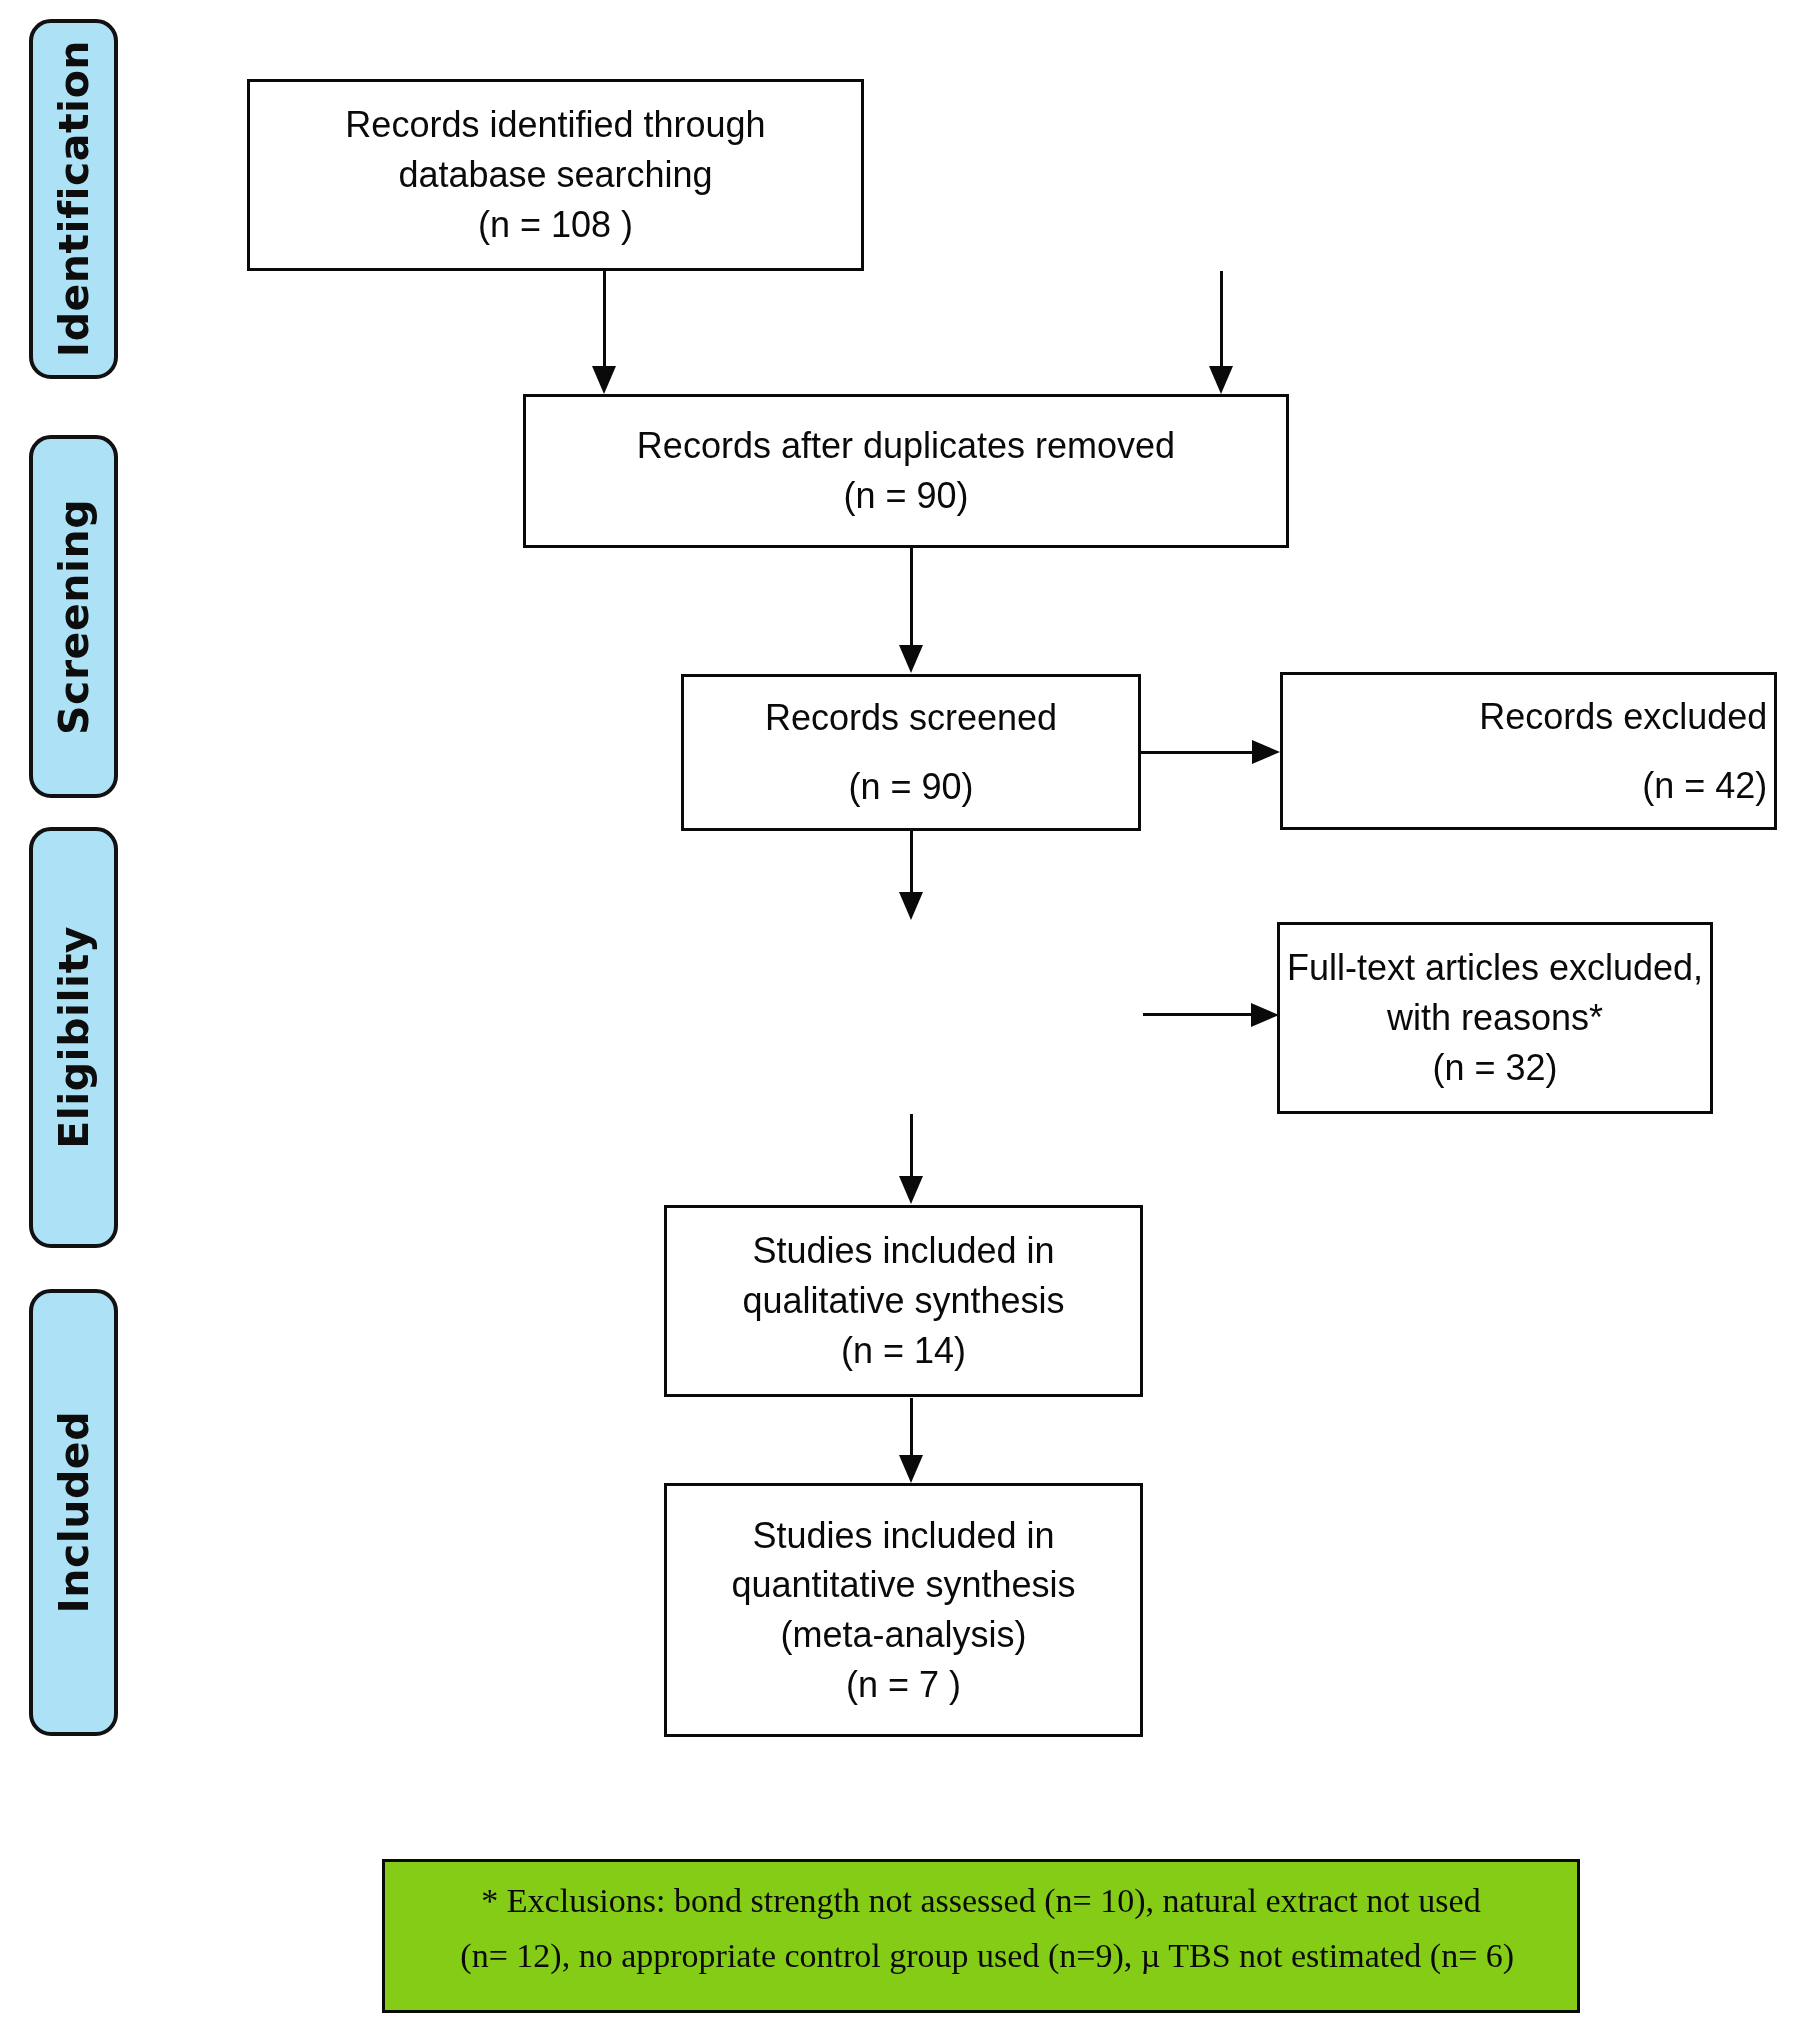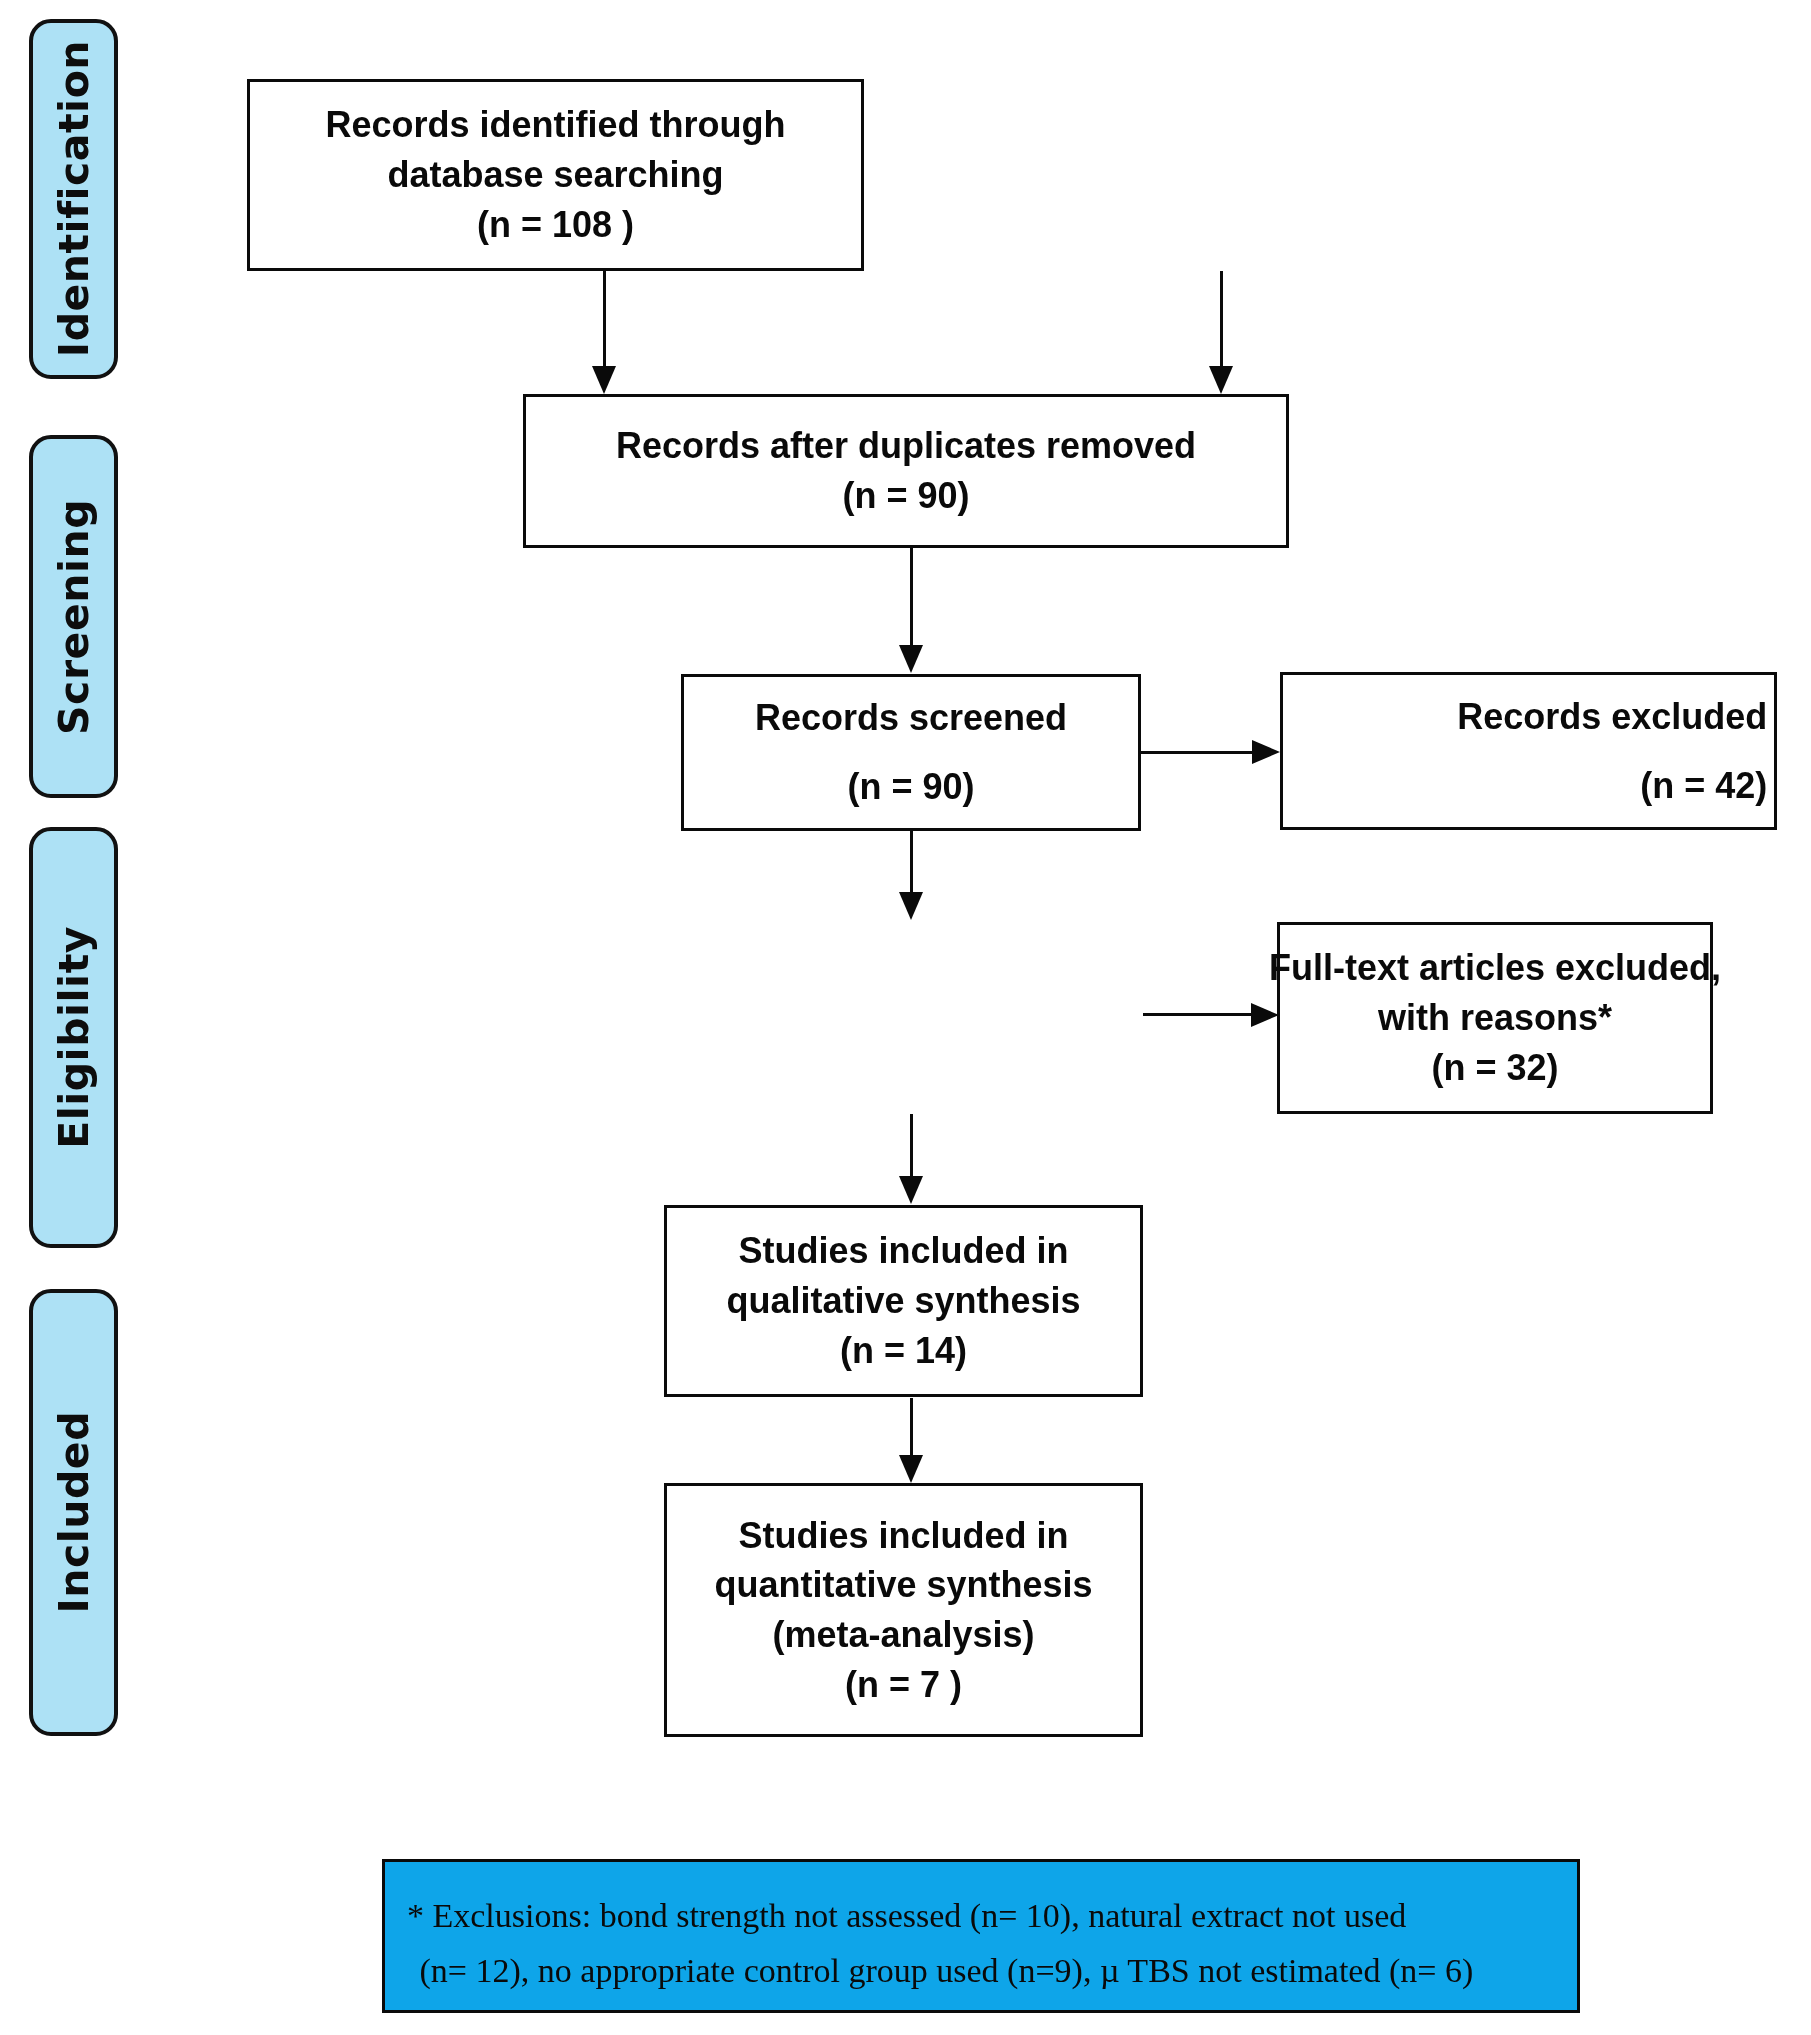--- a/index.html
+++ b/index.html
@@ -43,38 +43,38 @@
     position: absolute;
     box-sizing: border-box;
     background: #ffffff;
     border: 3.4px solid #0a0a0a;
     display: flex;
     flex-direction: column;
     align-items: center;
     justify-content: center;
     text-align: center;
     padding: 3.8px 6.7px;
-    font-weight: bold;
   }
   .flow-box .line {
     display: block;
     font-size: 36px;
     line-height: 1.38;
     color: #0a0a0a;
     white-space: nowrap;
     font-family: "Liberation Sans", sans-serif;
   }
 
   
   .note-box {
     position: absolute;
     box-sizing: border-box;
-    background: #0ea5e9;
+    background: #84cc16;
     border: 3.4px solid #0a0a0a;
-    padding: 26px 22px 0 22px;
+    padding: 11px 22px 0 22px;
+    text-align: center;
   }
   .note-box .note-line {
     display: block;
     font-family: "Liberation Serif", serif;
     font-size: 34px;
     line-height: 1.62;
     color: #0a0a0a;
     white-space: nowrap;
   }
   .note-box .note-line.indent { padding-left: 12.5px; }

